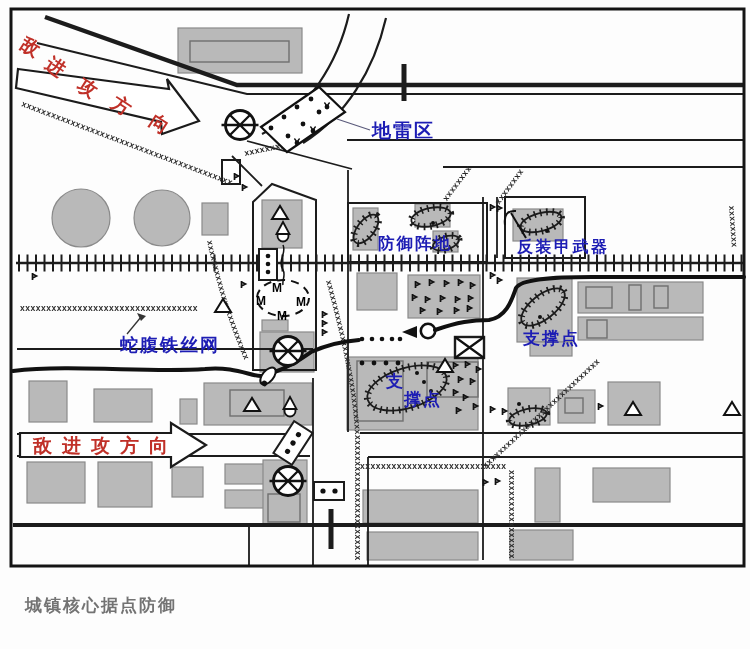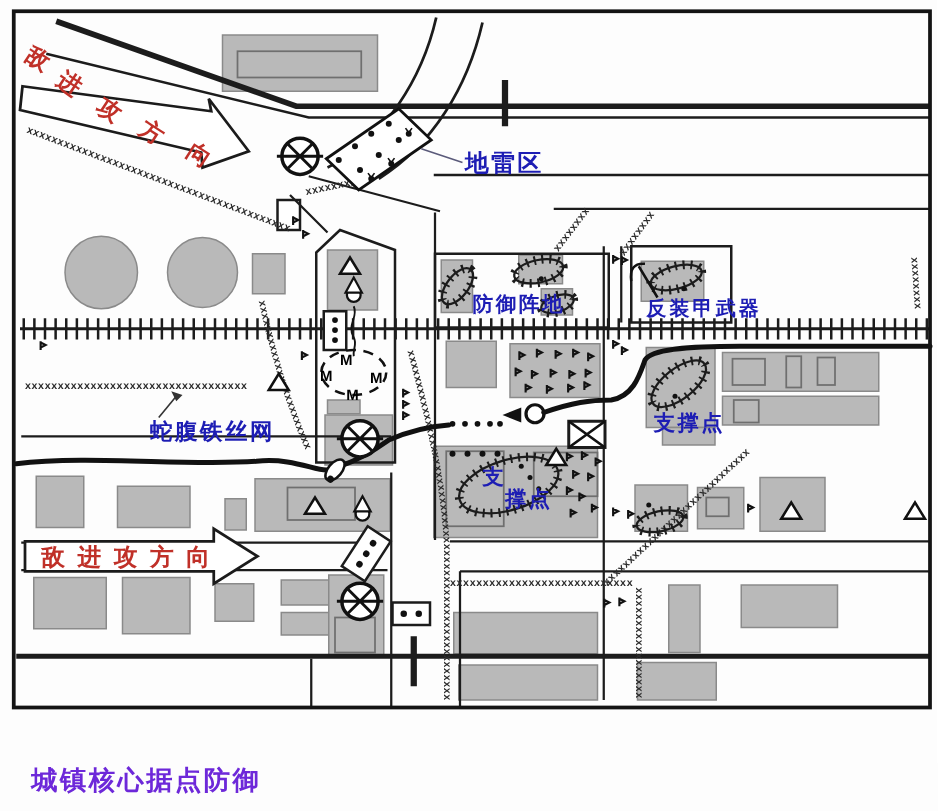--- a/index.html
+++ b/index.html
@@ -17,22 +17,22 @@
   .rd{stroke:var(--line);fill:none;}
   .outl{fill:none;stroke:var(--line);stroke-width:2;}
   .white{fill:#fff;stroke:var(--line);}
   .lbl{fill:var(--label-blue);font-weight:bold;}
   .red{fill:var(--enemy-red);font-weight:bold;font-size:19px;}
   .wire{font-size:8.5px;font-weight:bold;fill:#2b2b2b;letter-spacing:0.5px;}
   .fortTick{fill:none;stroke:var(--line);stroke-width:7;stroke-dasharray:1.6 4.6;}
   .fortLine{fill:none;stroke:var(--line);stroke-width:1.8;}
   .fl{stroke:#111;fill:none;stroke-width:4;stroke-linecap:round;}
   .dot{fill:#111;}
-  .caption{position:absolute;left:25px;top:594px;font-size:21px;font-weight:bold;
-           letter-spacing:2px;color:#6d28d9;margin-top:16px;}
+  .caption{position:absolute;left:25px;top:594px;font-size:17px;font-weight:bold;
+           letter-spacing:2px;color:#737373;}
 </style>
 </head>
 <body>
 
 <div id="stage">
 <svg width="750" height="649" viewBox="0 0 750 649">
   <defs>
     <g id="inf">
           <path d="M1.5,7 V0 M1.5,1 L5.5,3 L1.5,5" stroke="#111" stroke-width="1.7" fill="none"></path>
         </g>

